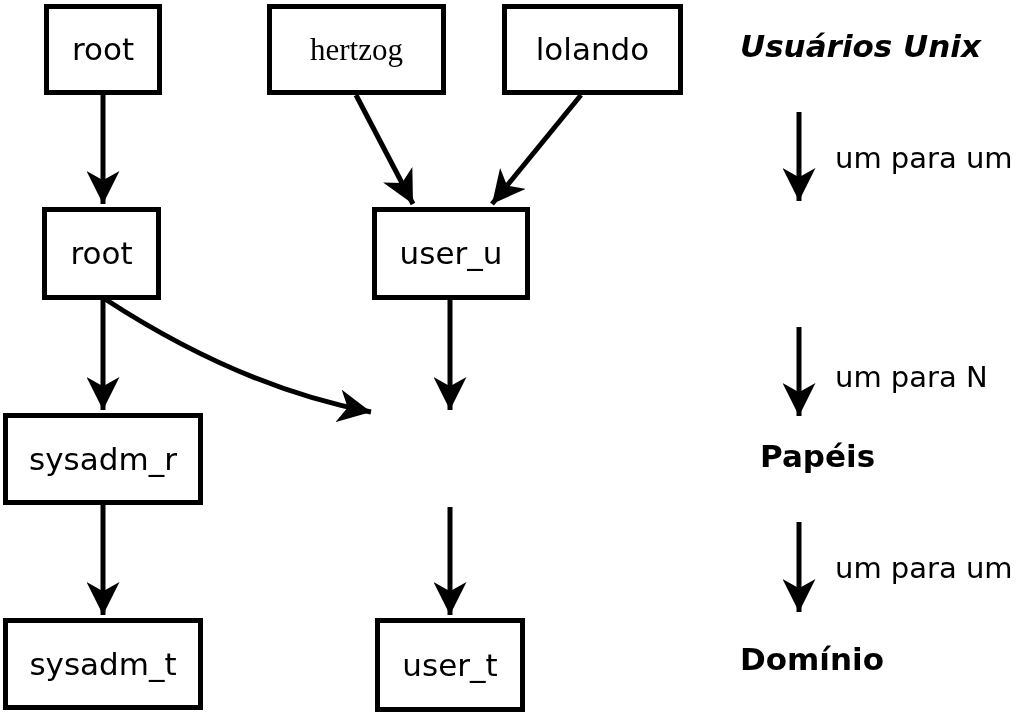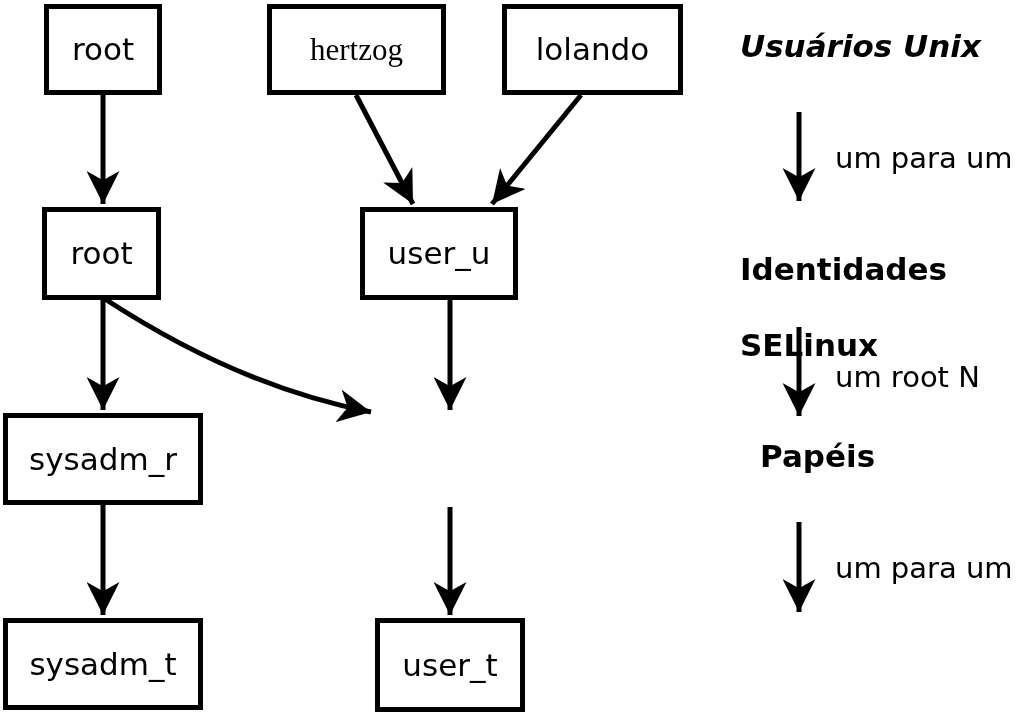--- a/index.html
+++ b/index.html
@@ -81,44 +81,41 @@
   <div class="node" style="left:267px; top:4px; width:179px; height:91px;font-family:Liberation Serif, serif;">
     <span>hertzog</span>
   </div>
   <div class="node" style="left:502px; top:4px; width:181px; height:91px;">
     <span>lolando</span>
   </div>
 
   <div class="node" style="left:42px; top:207px; width:119px; height:93px;">
     <span>root</span>
   </div>
-  <div class="node" style="left:360px; top:207px; width:158px; height:93px;">
+  <div class="node" style="left:372px; top:207px; width:158px; height:93px;">
     <span>user_u</span>
   </div>
 
   <div class="node" style="left:3px; top:413px; width:200px; height:92px;">
     <span>sysadm_r</span>
   </div>
 
   <div class="node" style="left:3px; top:618px; width:200px; height:92px;">
     <span>sysadm_t</span>
   </div>
   <div class="node" style="left:375px; top:618px; width:150px; height:94px;">
     <span>user_t</span>
   </div>
 
   <div class="heading" style="left:740px; top:27px;font-style:italic;">Usuários Unix</div>
 
   <div class="mapping" style="left:835px; top:141px;">um para um</div>
 
-  <div class="heading" style="left:740px; top:212px;">
-    <span>Identidades</span><br>
-    <span>SELinux</span>
-  </div>
 
-  <div class="mapping" style="left:835px; top:360px;">um root N</div>
+  <div class="mapping" style="left:835px; top:360px;">um para N</div>
 
   <div class="heading" style="left:740px; top:437px;margin-left:20px;">Papéis</div>
 
   <div class="mapping" style="left:835px; top:551px;">um para um</div>
 
+  <div class="heading" style="left:740px; top:640px;">Domínio</div>
 
 </div>
 
 </body></html>

